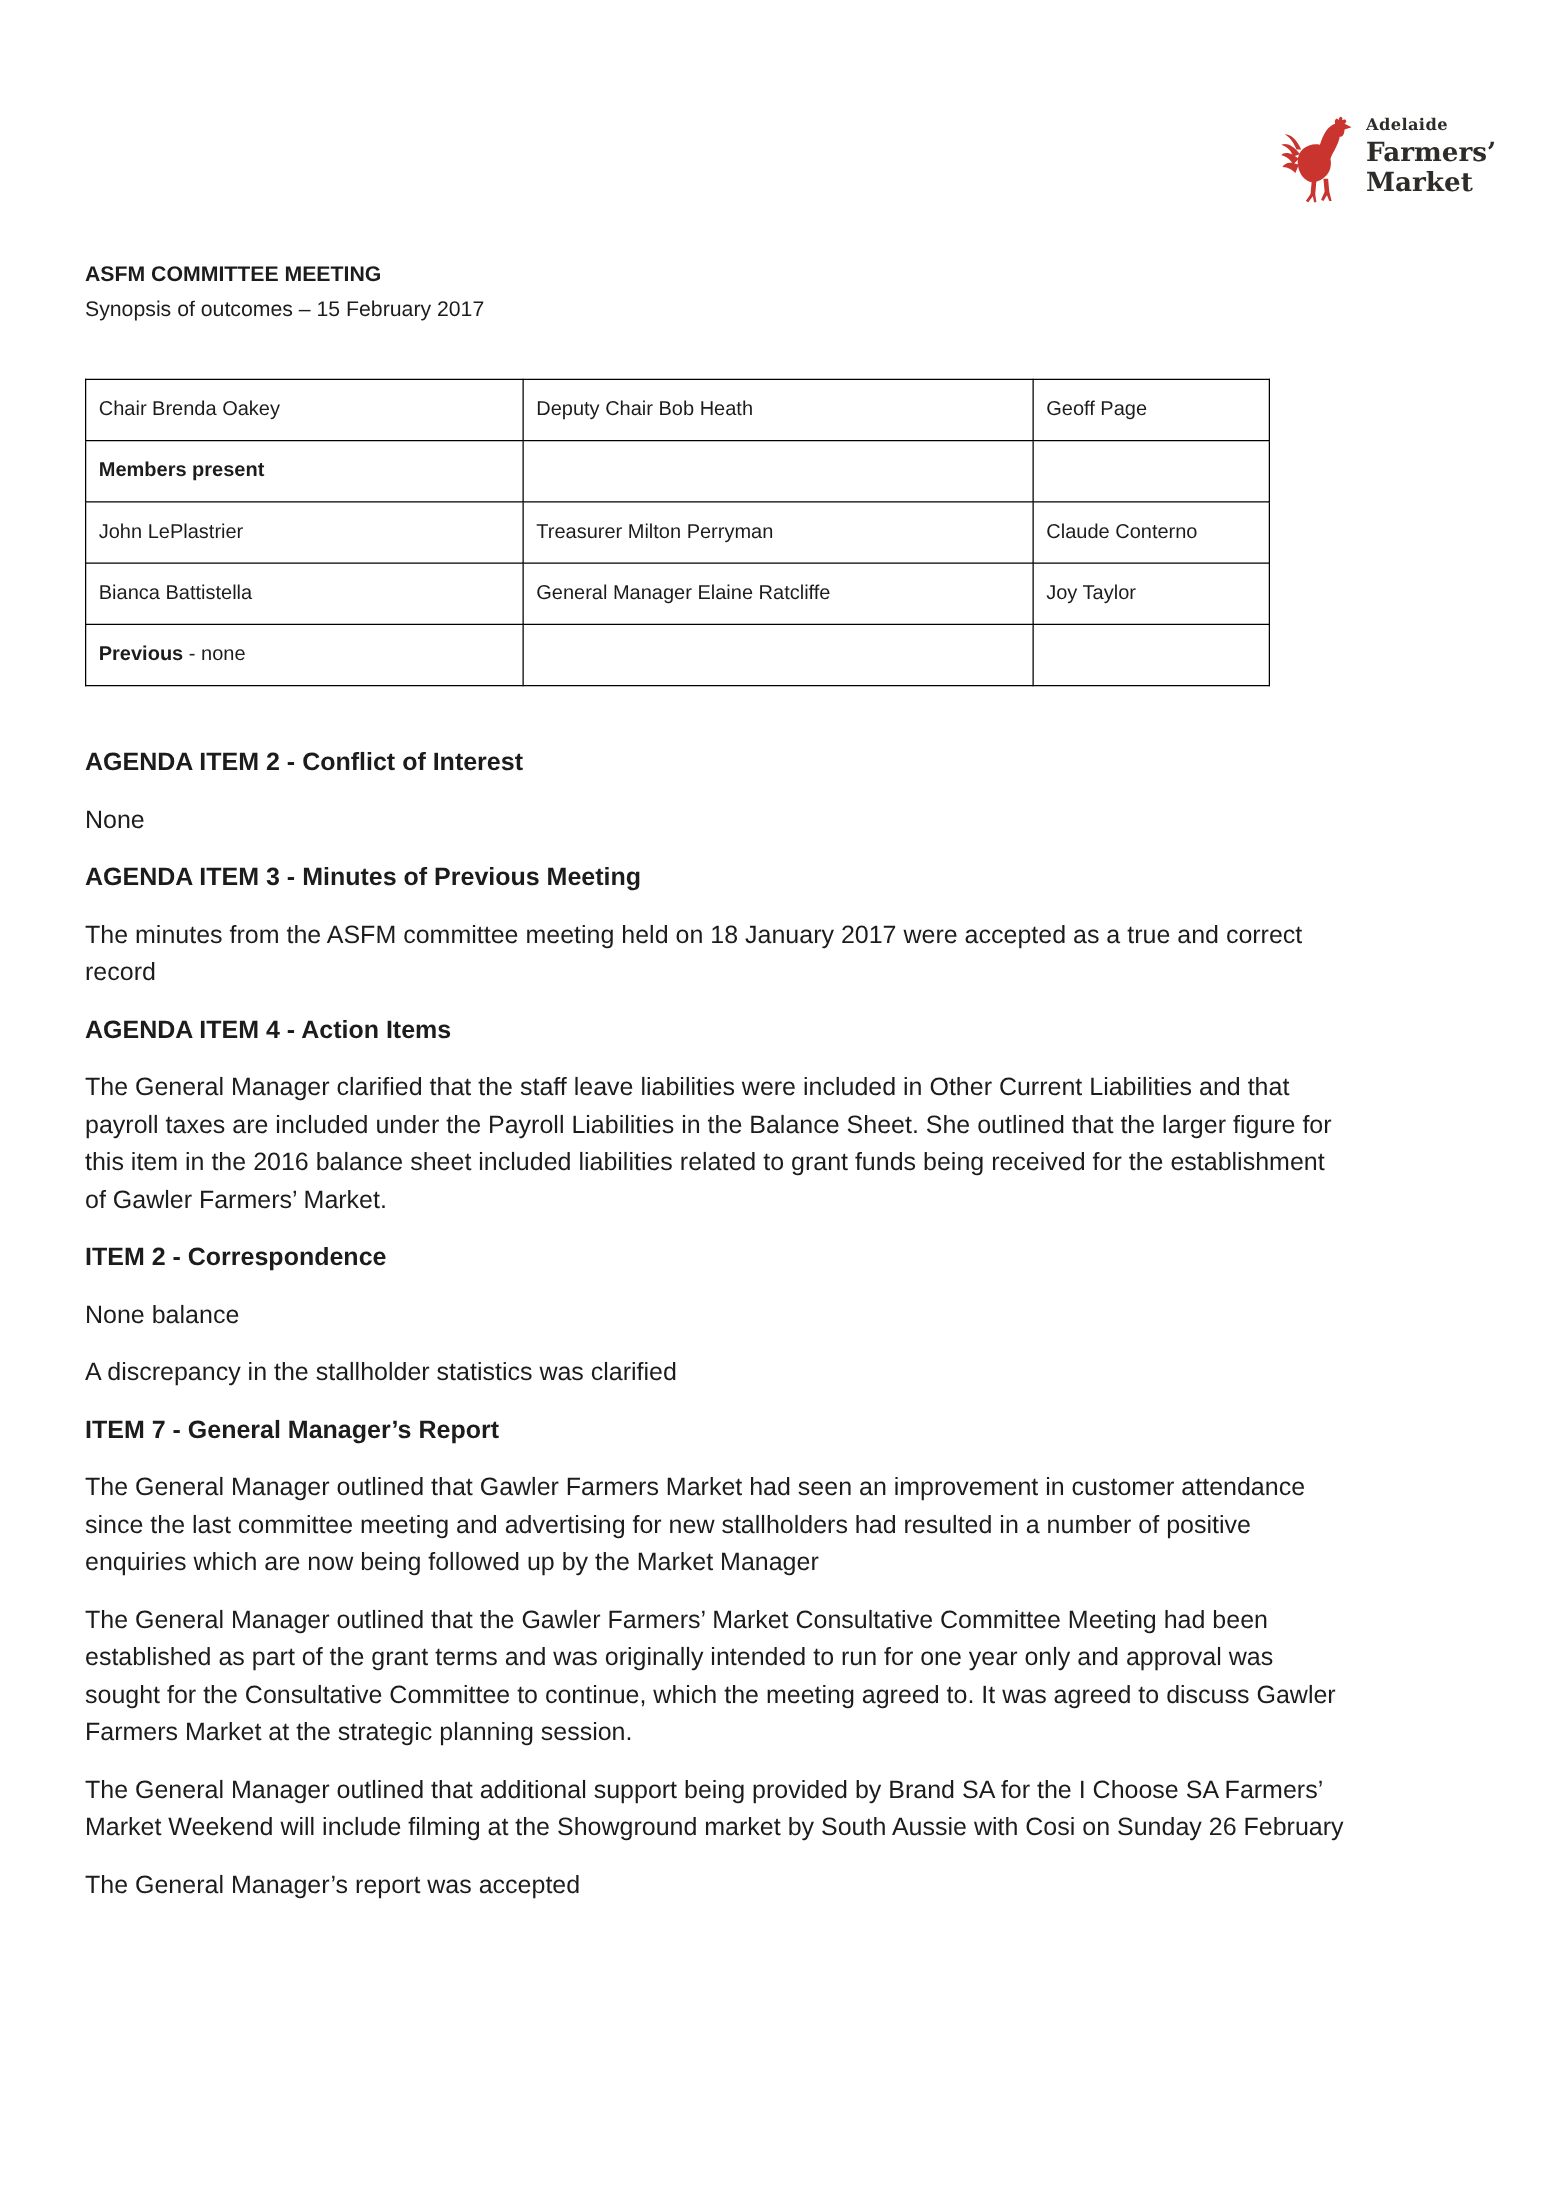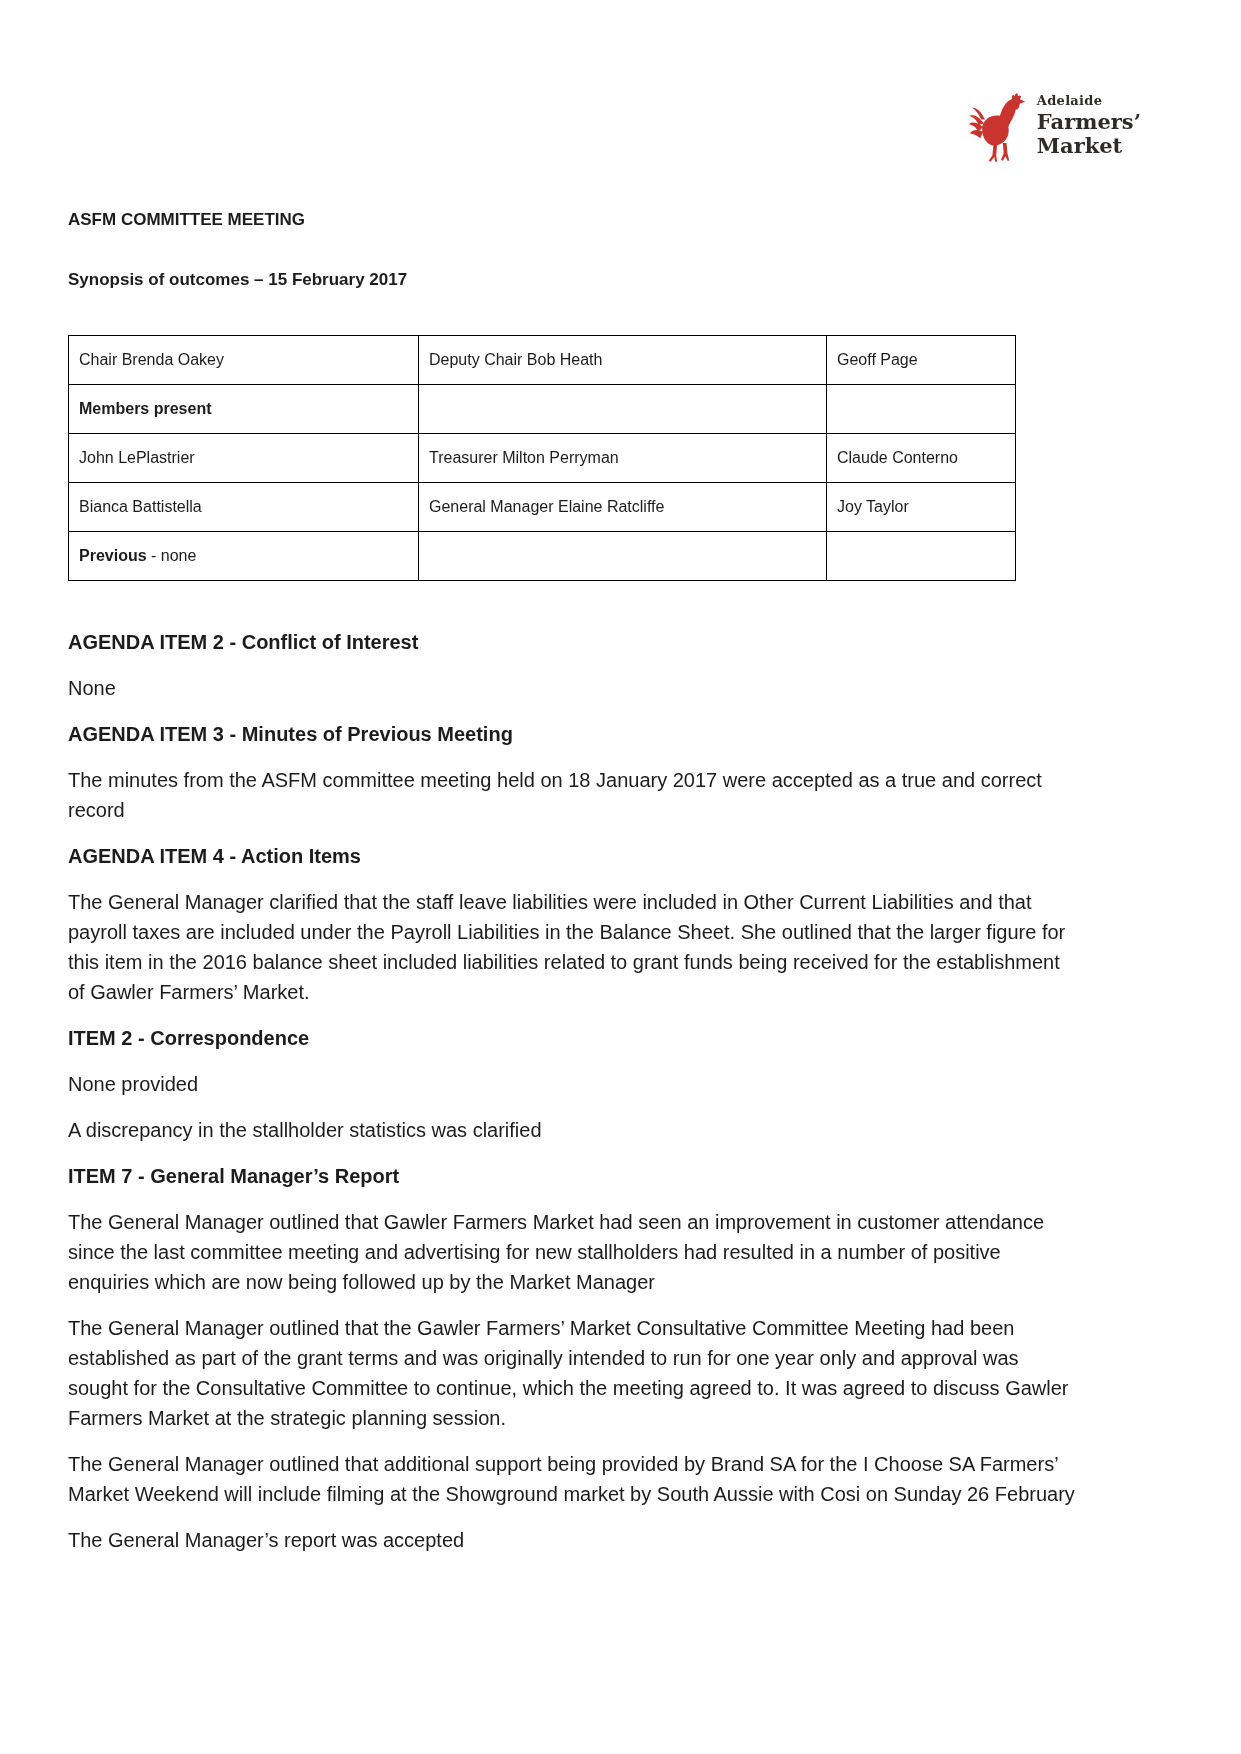--- a/index.html
+++ b/index.html
@@ -4,21 +4,21 @@
 <style>
   * { margin:0; padding:0; box-sizing:border-box; }
   html,body { background:#888; }
   .page {
     position:relative;
     width:1241px; height:1754px;
     margin:0 auto;
     background:#ffffff;
     color:#1c1c1c;
     font-family:"Liberation Sans", sans-serif;
-    padding:86px 100px 0 68px;
+    padding:86px 44px 0 68px;
     overflow:hidden;
   }
   .logo-row {
     display:flex;
     justify-content:flex-end;
     align-items:flex-start;
     height:80px;
   }
   .logo {
     display:flex;
@@ -35,23 +35,23 @@
   }
   .logo-text .brand-top { font-size:13px; letter-spacing:0.3px; display:block; margin-bottom:4px; }
   .logo-text .brand-big { font-size:21px; display:block; margin-bottom:3px; }
   .page-title {
     margin-top:40px;
     font-size:17px;
     font-weight:bold;
     line-height:28px;
   }
   .page-subtitle {
-    margin-top:32px;
+    margin-top:0;
     font-size:17px;
-    font-weight:bold;
+    font-weight:normal;
     line-height:28px;
   }
   table.members {
     margin-top:41px;
     border-collapse:collapse;
     width:947px;
     table-layout:fixed;
   }
   table.members td {
     border:1.5px solid #000;
@@ -150,21 +150,21 @@
   </table>
 
   <div class="sections">
       <p class="heading">AGENDA ITEM 2 - Conflict of Interest</p>
       <p>None</p>
       <p class="heading">AGENDA ITEM 3 - Minutes of Previous Meeting</p>
       <p>The minutes from the ASFM committee meeting held on 18 January 2017 were accepted as a true and correct record</p>
       <p class="heading">AGENDA ITEM 4 - Action Items</p>
       <p>The General Manager clarified that the staff leave liabilities were included in Other Current Liabilities and that payroll taxes are included under the Payroll Liabilities in the Balance Sheet.  She outlined that the larger figure for this item in the 2016 balance sheet included liabilities related to grant funds being received for the establishment of Gawler Farmers’ Market.</p>
       <p class="heading">ITEM 2 - Correspondence</p>
-      <p>None provided</p>
+      <p>None balance</p>
       <p>A discrepancy in the stallholder statistics was clarified</p>
       <p class="heading">ITEM 7 - General Manager’s Report</p>
       <p>The General Manager outlined that Gawler Farmers Market had seen an improvement in customer attendance since the last committee meeting and advertising for new stallholders had resulted in a number of positive enquiries which are now being followed up by the Market Manager</p>
       <p>The General Manager outlined that the Gawler Farmers’ Market Consultative Committee Meeting had been established as part of the grant terms and was originally intended to run for one year only and approval was sought for the Consultative Committee to continue, which the meeting agreed to.  It was agreed to discuss Gawler Farmers Market at the strategic planning session.</p>
       <p>The General Manager outlined that additional support being provided by Brand SA for the I Choose SA Farmers’ Market Weekend will include filming at the Showground market by South Aussie with Cosi on Sunday 26 February</p>
       <p>The General Manager’s report was accepted</p>
     </div>
 
 </div>
 

